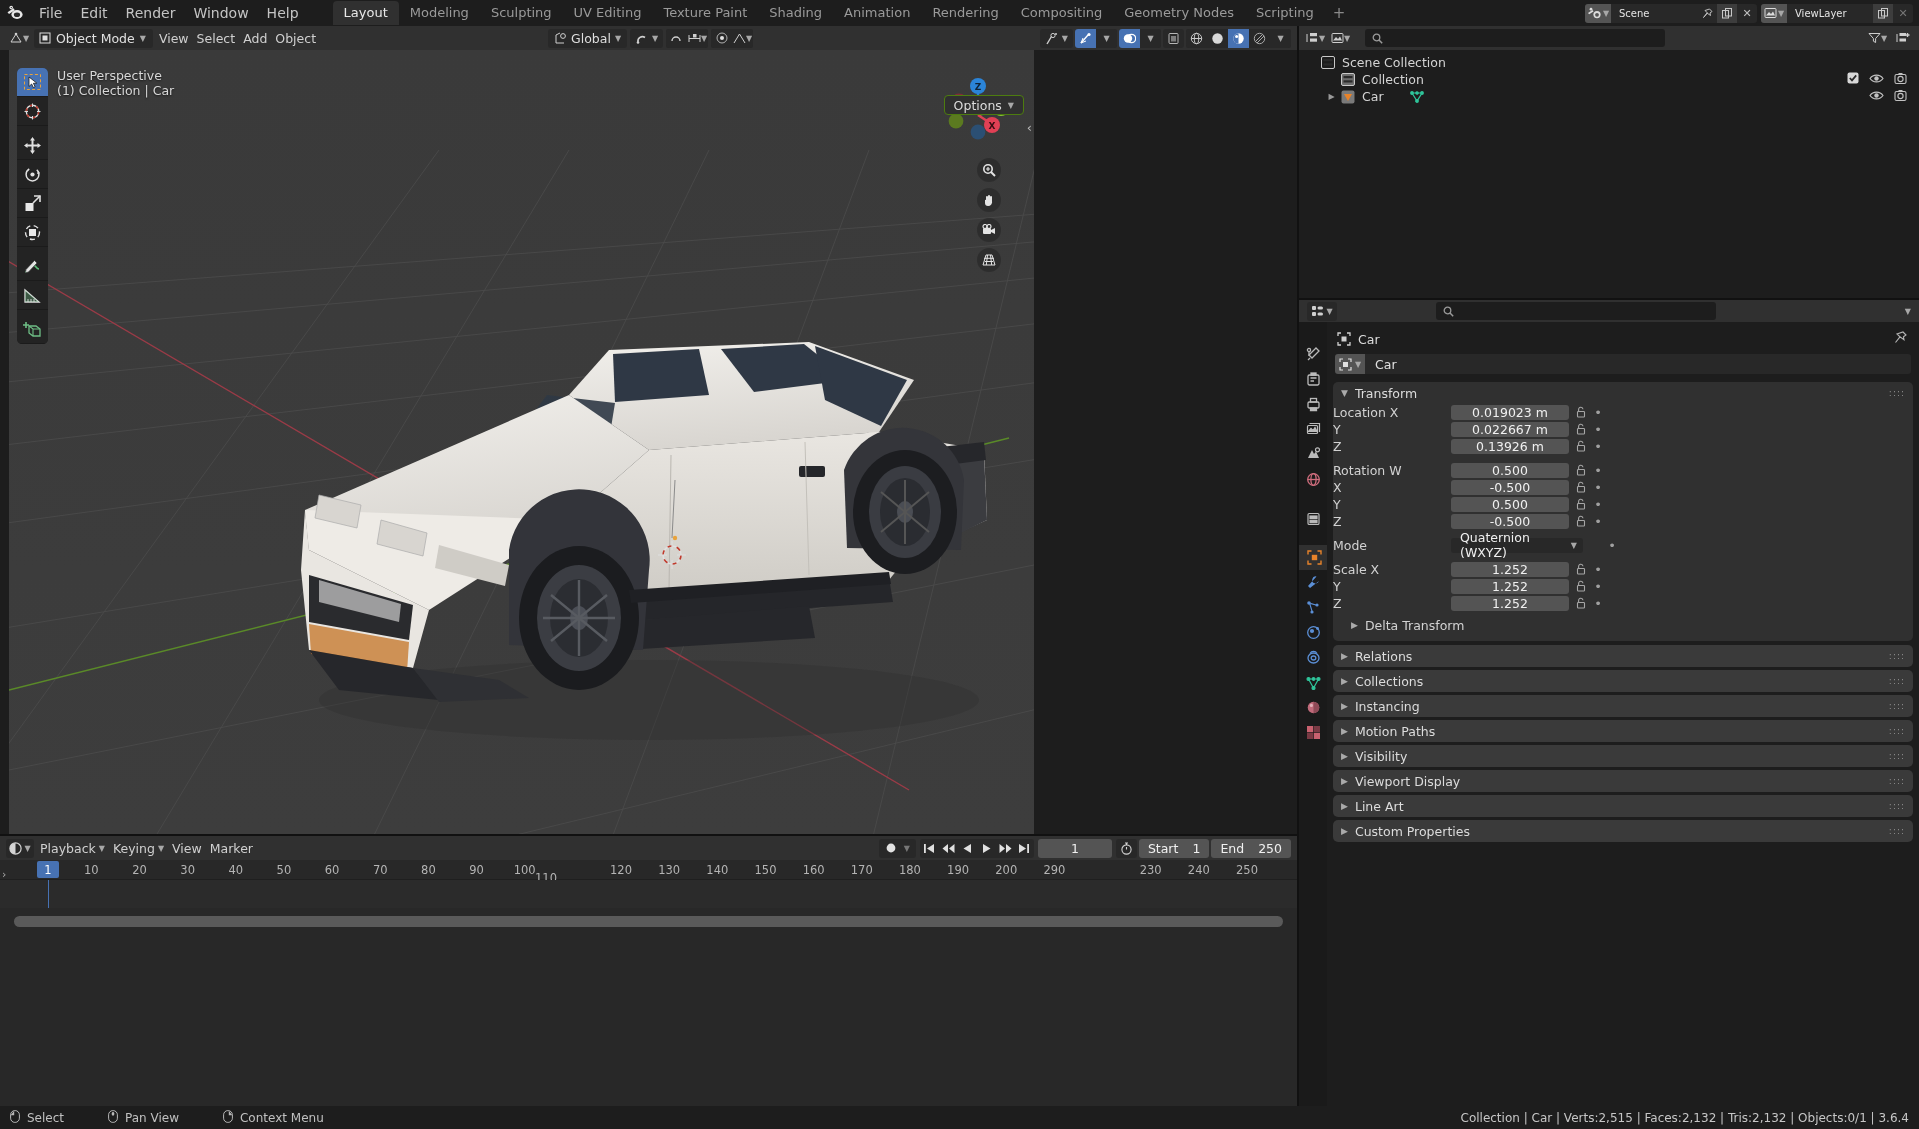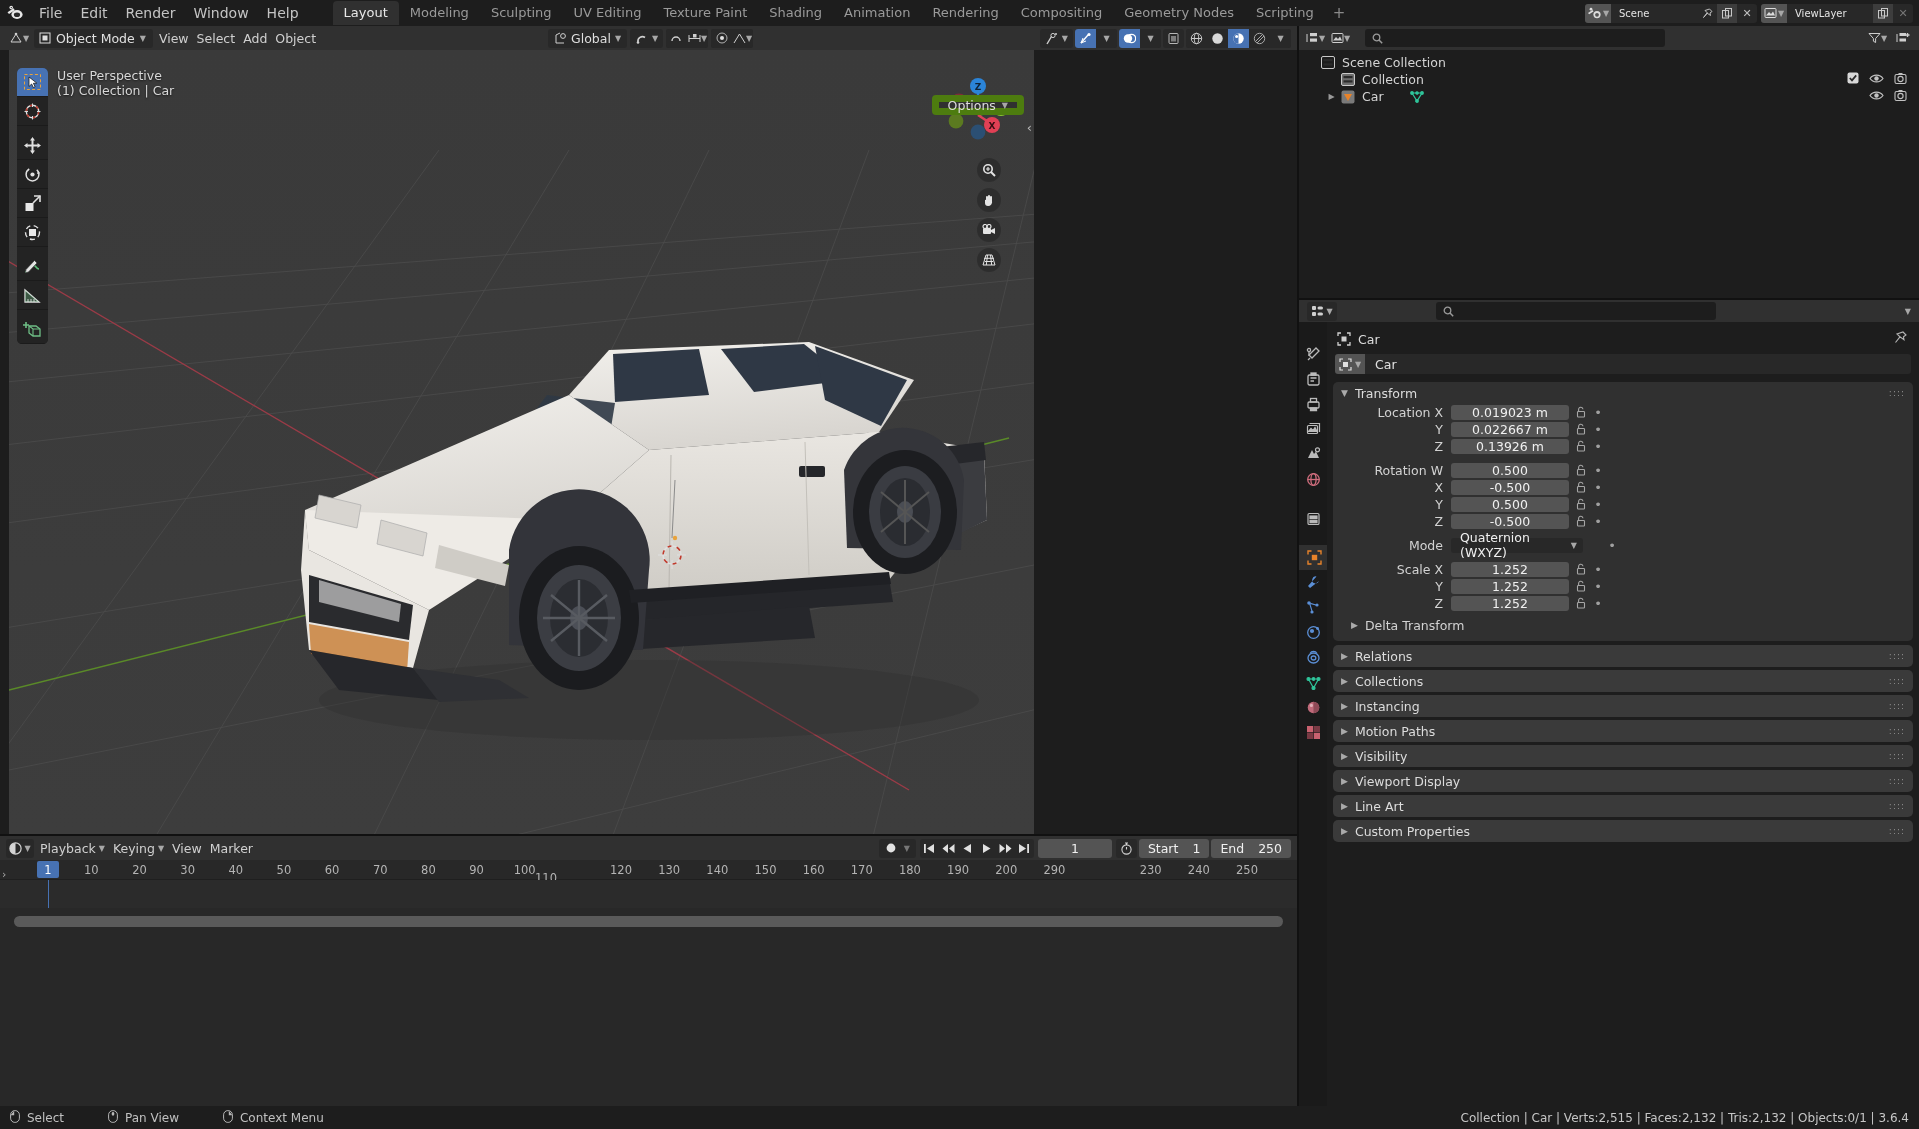--- a/index.html
+++ b/index.html
@@ -71,21 +71,21 @@
   .icobtn {
     width:21px; height:19px; display:flex; align-items:center; justify-content:center;
     background:#282828; border-radius:3px; color:#c9c9c9; font-size:12px;
   }
   .icobtn.on { background:#4772b3; color:#fff; }
   .grp { display:flex; background:#282828; border-radius:3px; overflow:hidden; }
   .grp .icobtn { border-radius:0; }
   .options-btn {
     position:absolute; right: 10px; top: 45px;
     display:flex; align-items:center; gap:6px; height:20px; padding: 0 9px;
-    background:#303030; border:7px solid #4d7c0f; border-radius:4px;
+    background:#303030; border:1px solid #4d7c0f; border-radius:4px;
     font-size:12.5px; color:#dcdcdc; z-index: 30;
   }
 
   
   .viewport {
     position:absolute; left:9px; top:50px; width:1025px; height:785px;
     background:#6d28d9; overflow:hidden;
   }
   .vp-bg { position:absolute; inset:0; background: linear-gradient(#3a3a3a, #3d3d3d); }
   .vp-overlay-text {
@@ -166,21 +166,21 @@
     display:flex; align-items:center; padding-left:10px; font-size:12.5px; color:#e0e0e0;
   }
   .panel { background:#303030; border-radius:5px; margin-bottom:4px; padding-bottom:6px; }
   .panel-hdr {
     display:flex; align-items:center; height:22px; padding:0 8px; gap:7px;
     font-size:12.5px; color:#dcdcdc; position:relative;
   }
   .panel-grip { position:absolute; right:8px; color:#8c8c8c; font-size:9px; letter-spacing:1px; line-height:5px;}
   .panel-closed { background:#3a3a3a; border-radius:5px; margin-bottom:3px; }
   .prow { display:flex; align-items:center; height:16px; margin-bottom:1px; padding-right:6px; }
-  .plabel { width:118px; text-align:right; font-size:12.5px; color:#d2d2d2; padding-right:8px; }
+  .plabel { width:118px; text-align:left; font-size:12.5px; color:#d2d2d2; padding-right:8px; }
   .pvalue {
     flex:1; max-width:118px; height:15px; background:#545454; border-radius:3px;
     display:flex; align-items:center; justify-content:center; font-size:12.5px; color:#f0f0f0;
   }
   .pvalue.dd {
     justify-content:space-between; padding: 0 6px 0 9px; max-width: 132px; background:#282828;
   }
   .plock { width:22px; display:flex; justify-content:center; color:#a6a6a6; font-size:11px; }
   .pdot { width:14px; display:flex; justify-content:center; color:#a0a0a0; font-size:13px; }
   .prow-gap { height:7px; }

